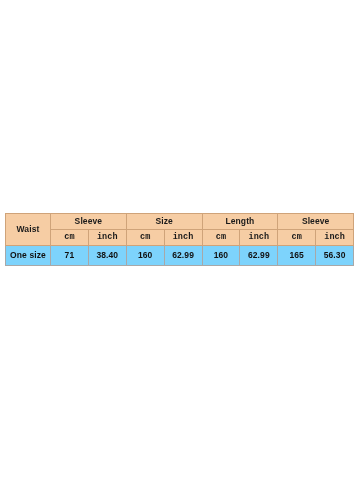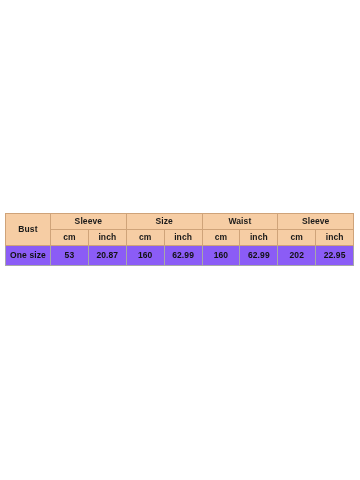--- a/index.html
+++ b/index.html
@@ -60,29 +60,30 @@
     border-color: #cfa379;
     height: 15px;
   }
 
   th.group-head {
     height: 15px;
   }
 
   th.sub-head {
     height: 15px;
+    font-family: Liberation Mono, monospace;
   }
 
   th.size-head {
     height: 30px;
   }
 
   
   table.size-chart tr.data-row td {
-    background: #8b5cf6;
+    background: #7dd3fc;
     border: 1px solid #a8a8a8;
     height: 19px;
     font-size: 8.5px;
     font-weight: bold;
     color: #111111;
   }
 
   
   col.c-size   { width: 45px; }
   col.c-meas   { width: 37.875px; }
@@ -100,46 +101,46 @@
           <col class="c-meas">
         <col class="c-meas">
           <col class="c-meas">
         <col class="c-meas">
           <col class="c-meas">
         <col class="c-meas">
           <col class="c-meas">
       </colgroup>
       <thead>
         <tr>
-          <th class="size-head" rowspan="2">Bust</th>
+          <th class="size-head" rowspan="2">Waist</th>
           <th class="group-head" colspan="2">Sleeve</th>
           <th class="group-head" colspan="2">Size</th>
-          <th class="group-head" colspan="2">Waist</th>
+          <th class="group-head" colspan="2">Length</th>
           <th class="group-head" colspan="2">Sleeve</th>
         </tr>
         <tr>
           <th class="sub-head">cm</th>
           <th class="sub-head">inch</th>
           <th class="sub-head">cm</th>
           <th class="sub-head">inch</th>
           <th class="sub-head">cm</th>
           <th class="sub-head">inch</th>
           <th class="sub-head">cm</th>
           <th class="sub-head">inch</th>
         </tr>
       </thead>
       <tbody>
         <tr class="data-row">
           <td>One size</td>
-          <td>53</td>
-          <td>20.87</td>
+          <td>71</td>
+          <td>38.40</td>
           <td>160</td>
           <td>62.99</td>
           <td>160</td>
           <td>62.99</td>
-          <td>202</td>
-          <td>22.95</td>
+          <td>165</td>
+          <td>56.30</td>
         </tr>
       </tbody>
     </table>
   </div>
 
 </div>
 
 </body></html>

